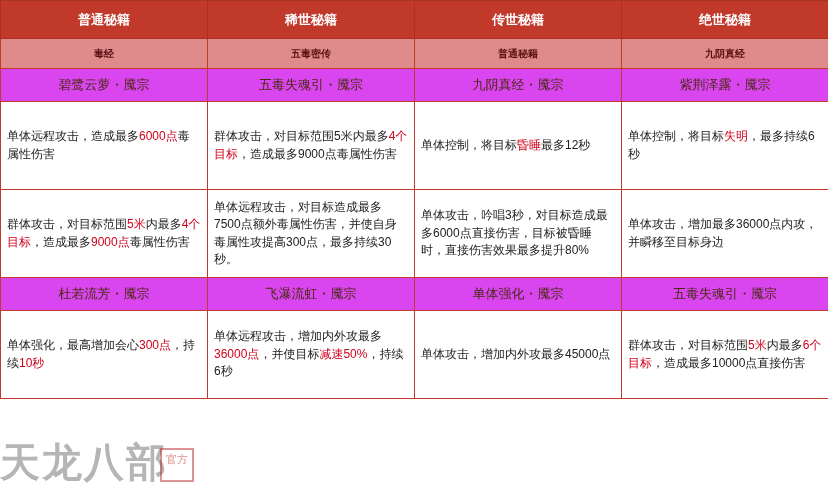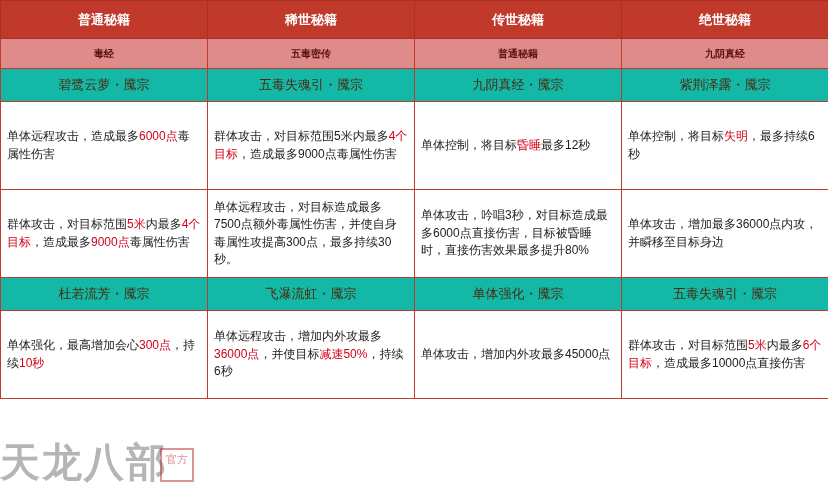--- a/index.html
+++ b/index.html
@@ -43,21 +43,21 @@
   tr.sub-row td {
     background: #e08b8b;
     color: #5b1212;
     text-align: center;
     font-weight: bold;
     font-size: 10px;
     height: 30px;
     border-color: #c0392b;
   }
   tr.name-row td {
-    background: #14b8a6;
+    background: #d946ef;
     color: #4a2a10;
     text-align: center;
     font-size: 13px;
     height: 33px;
     border-color: #c0392b;
   }
   tr.desc-row td {
     background: #ffffff;
     color: #222222;
     text-align: left;

